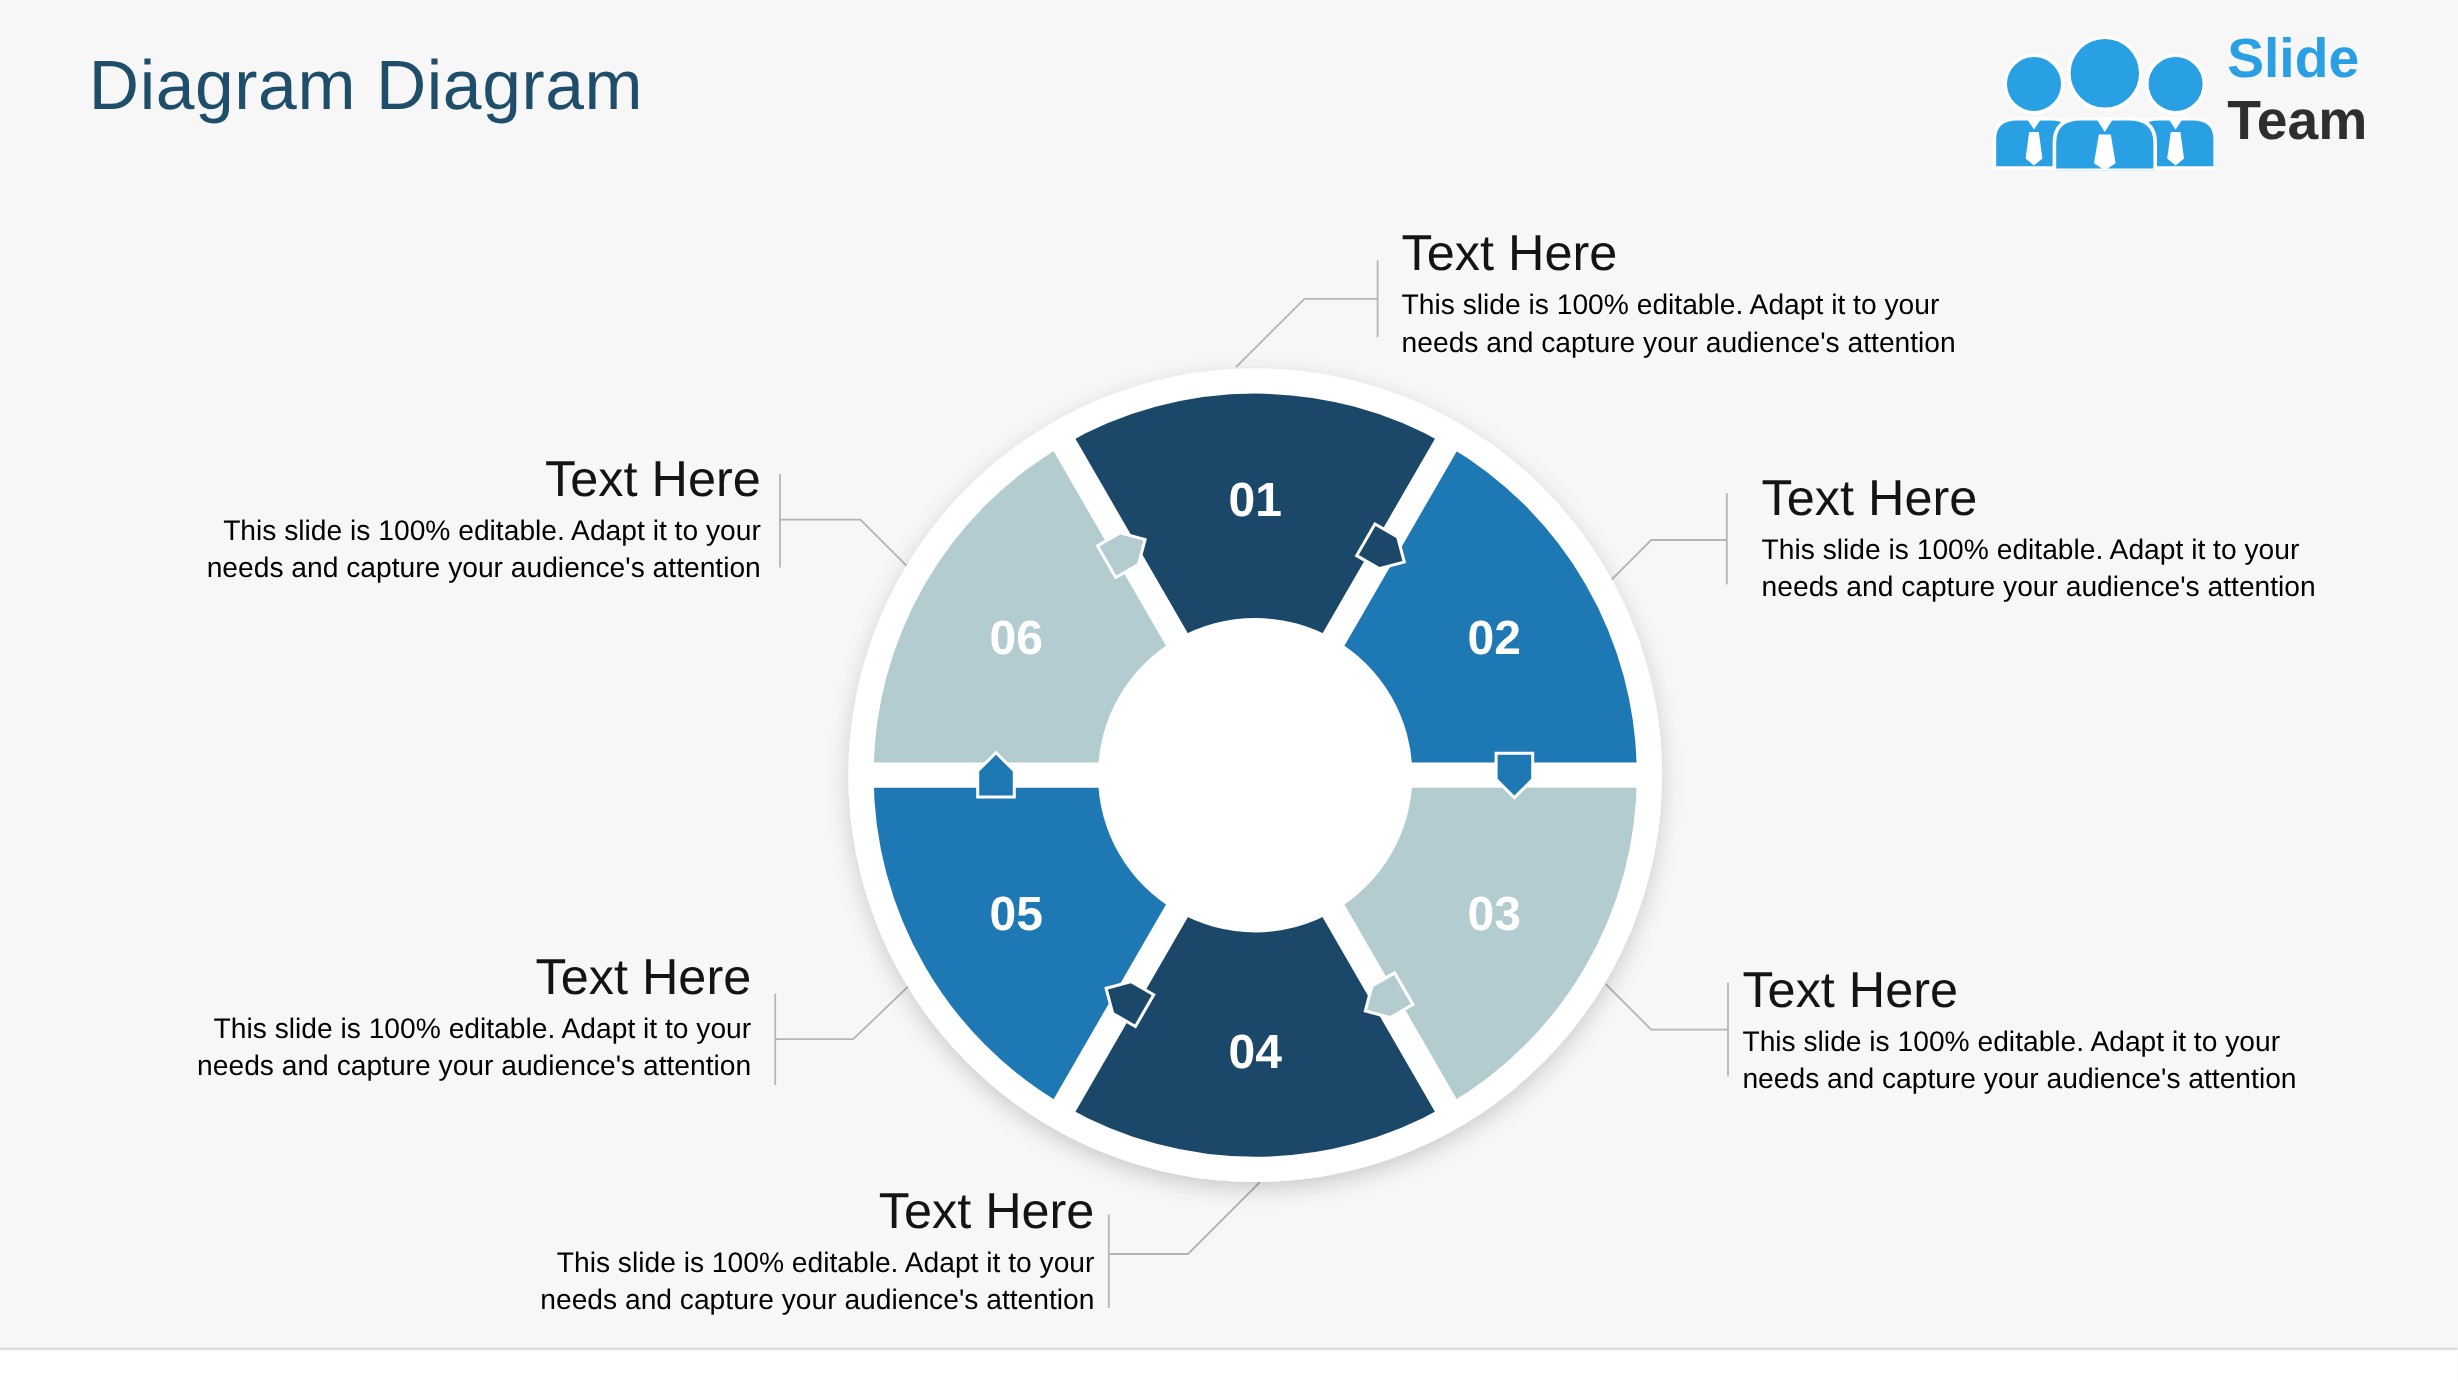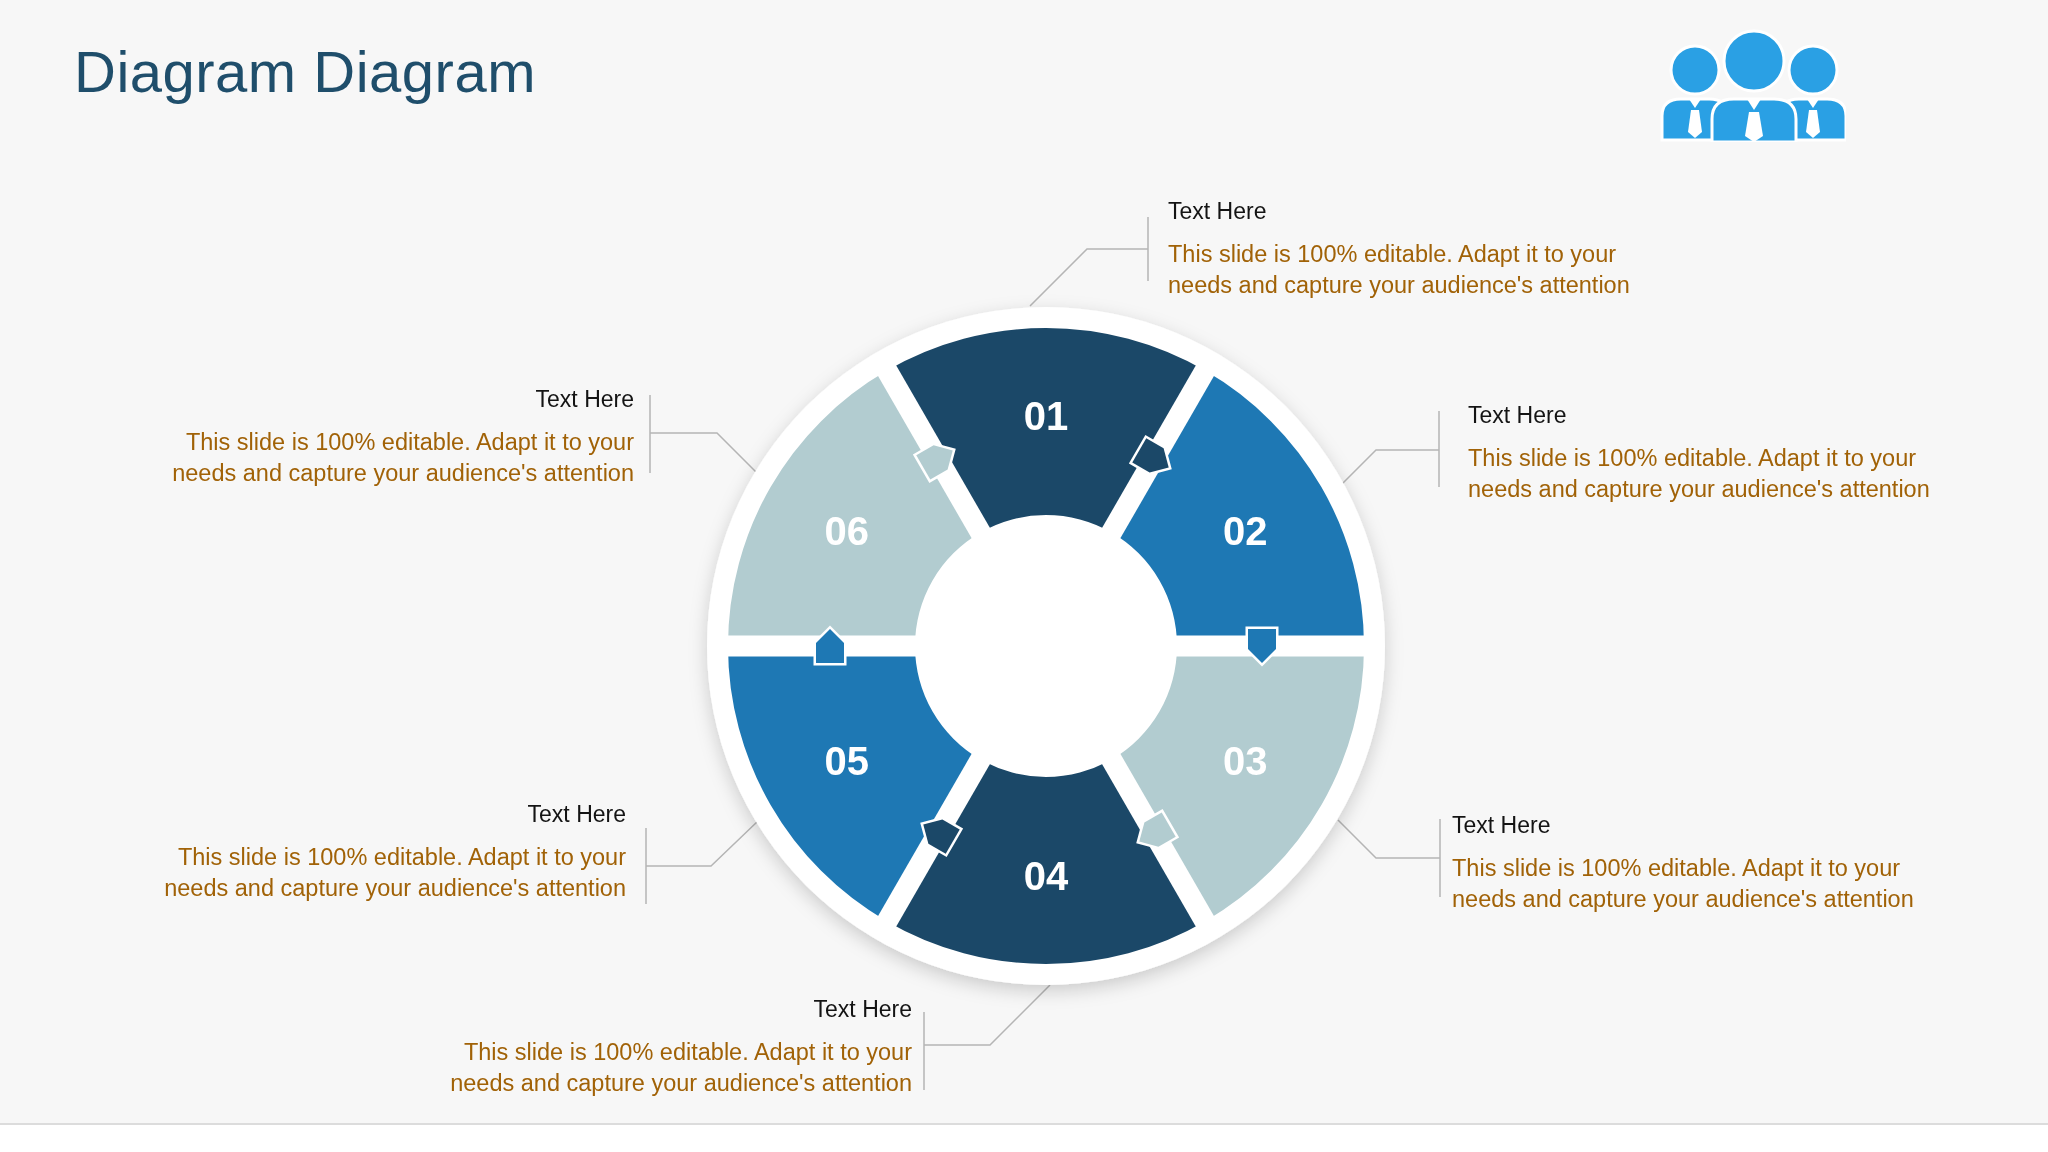--- a/index.html
+++ b/index.html
@@ -16,24 +16,24 @@
   
   #logo{left:1656px;top:22px;display:flex;align-items:flex-start;}
   #logo .logo-text{margin-left:10px;line-height:52px;font-weight:700;font-size:46px;}
   #logo .logo-line1{color:#2AA0E4;}
   #logo .logo-line2{color:#2E2E2E;}
   
   #diagram-svg{left:0;top:0;width:2048px;height:1152px;}
   
   .callout{width:520px;}
   .callout .callout-heading{
-    font-size:23px;line-height:38px;color:#141414;font-weight:400;
+    font-size:42px;line-height:38px;color:#141414;font-weight:400;
   }
   .callout .callout-body{
-    margin-top:9px;font-size:23.5px;line-height:31px;color:#a16207;width:505px;
+    margin-top:9px;font-size:23.5px;line-height:31px;color:#000000;width:505px;
   }
   .callout.align-left{text-align:left;}
   .callout.align-right{text-align:right;}
   .callout.align-right .callout-body{margin-left:auto;}
   #callout-01{left:1168px;top:192px;}
   #callout-02{left:1468px;top:396px;}
   #callout-03{left:1452px;top:806px;}
   #callout-04{right:1136px;top:990px;}
   #callout-05{right:1422px;top:795px;}
   #callout-06{right:1414px;top:380px;}
@@ -65,20 +65,24 @@
 
     <g fill="#2AA0E4" stroke="#FFFFFF" stroke-width="3">
       <circle cx="98" cy="39" r="30"></circle>
       <path d="M56,120 L56,97 Q56,77 78,77 L118,77 Q140,77 140,97 L140,120 Z"></path>
     </g>
     <g fill="#FFFFFF" stroke="none">
       <polygon points="91,77 105,77 98,88"></polygon>
       <polygon points="93,90 103,90 107,114 98,120 89,114"></polygon>
     </g>
   </svg>
+  <div class="logo-text">
+    <div class="logo-line1">Slide</div>
+    <div class="logo-line2">Team</div>
+  </div>
 </div>
 
 <svg class="abs" id="diagram-svg" viewBox="0 0 2048 1152">
   <defs>
     <filter id="wheel-shadow" x="-20%" y="-20%" width="140%" height="140%">
       <feDropShadow dx="0" dy="6" stdDeviation="9" flood-color="#000000" flood-opacity="0.18"></feDropShadow>
     </filter>
   </defs>
 
   <g stroke="#B5B5B5" stroke-width="1.5" fill="none">

